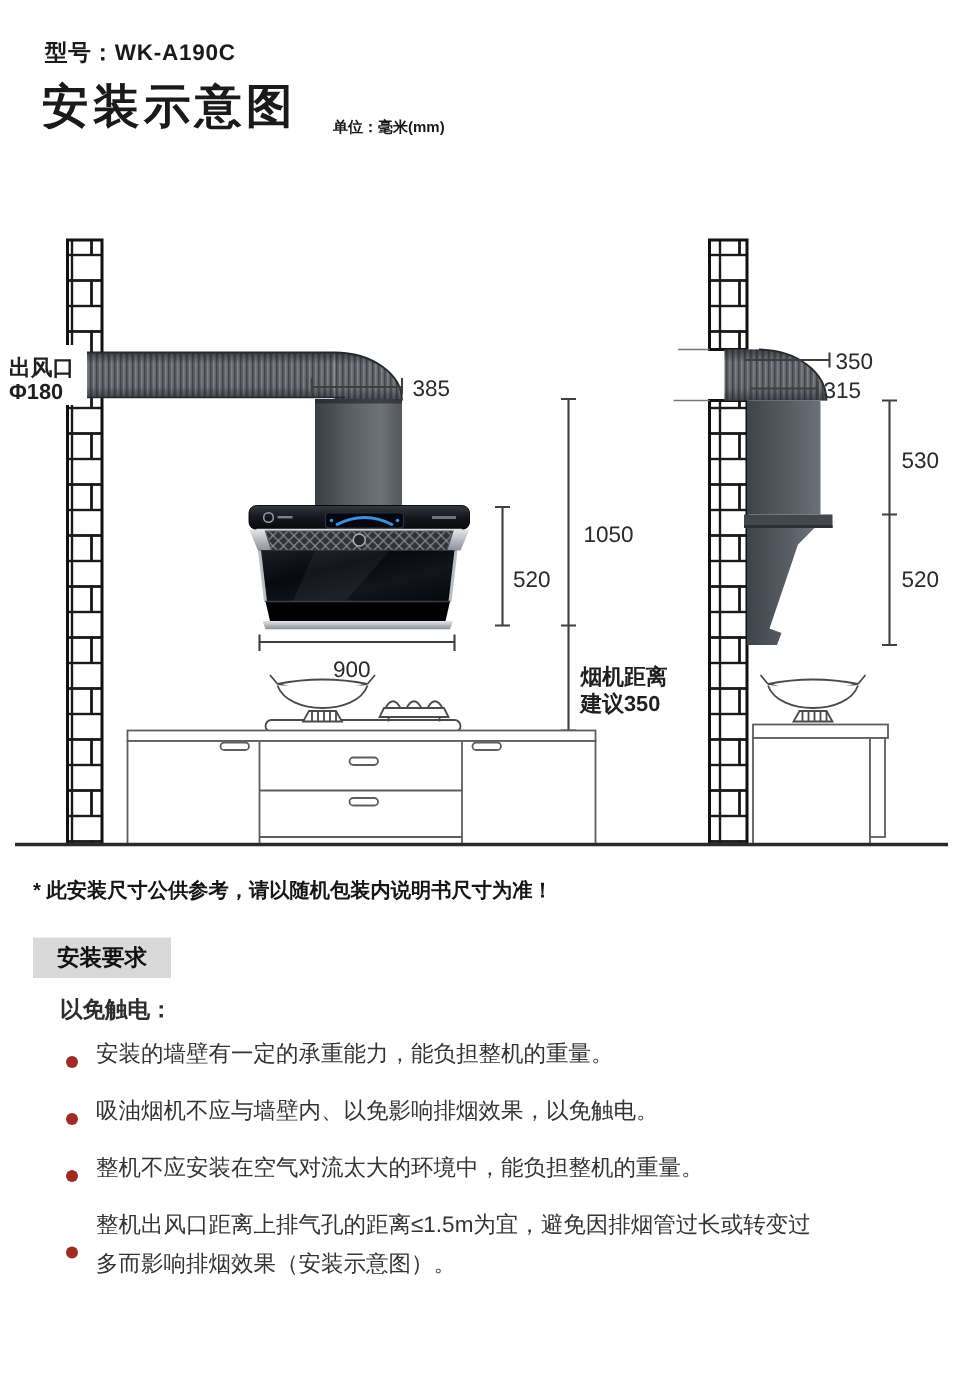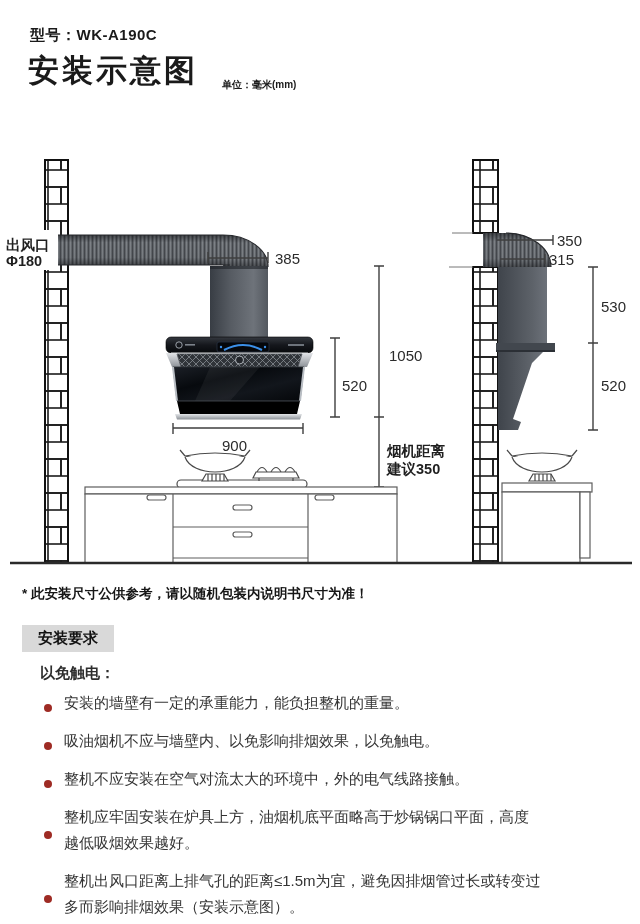--- a/index.html
+++ b/index.html
@@ -223,23 +223,19 @@
   <li>
     <span class="dot"></span>
     <span class="btxt">安装的墙壁有一定的承重能力，能负担整机的重量。</span>
   </li>
   <li>
     <span class="dot"></span>
     <span class="btxt">吸油烟机不应与墙壁内、以免影响排烟效果，以免触电。</span>
   </li>
   <li>
     <span class="dot"></span>
-    <span class="btxt">整机不应安装在空气对流太大的环境中，外的电气线路接触。</span>
-  </li>
-  <li>
-    <span class="dot"></span>
-    <span class="btxt">整机应牢固安装在炉具上方，油烟机底平面略高于炒锅锅口平面，高度越低吸烟效果越好。</span>
+    <span class="btxt">整机不应安装在空气对流太大的环境中，能负担整机的重量。</span>
   </li>
   <li>
     <span class="dot"></span>
     <span class="btxt">整机出风口距离上排气孔的距离≤1.5m为宜，避免因排烟管过长或转变过多而影响排烟效果（安装示意图）。</span>
   </li>
 </ul>
 
 </body></html>

